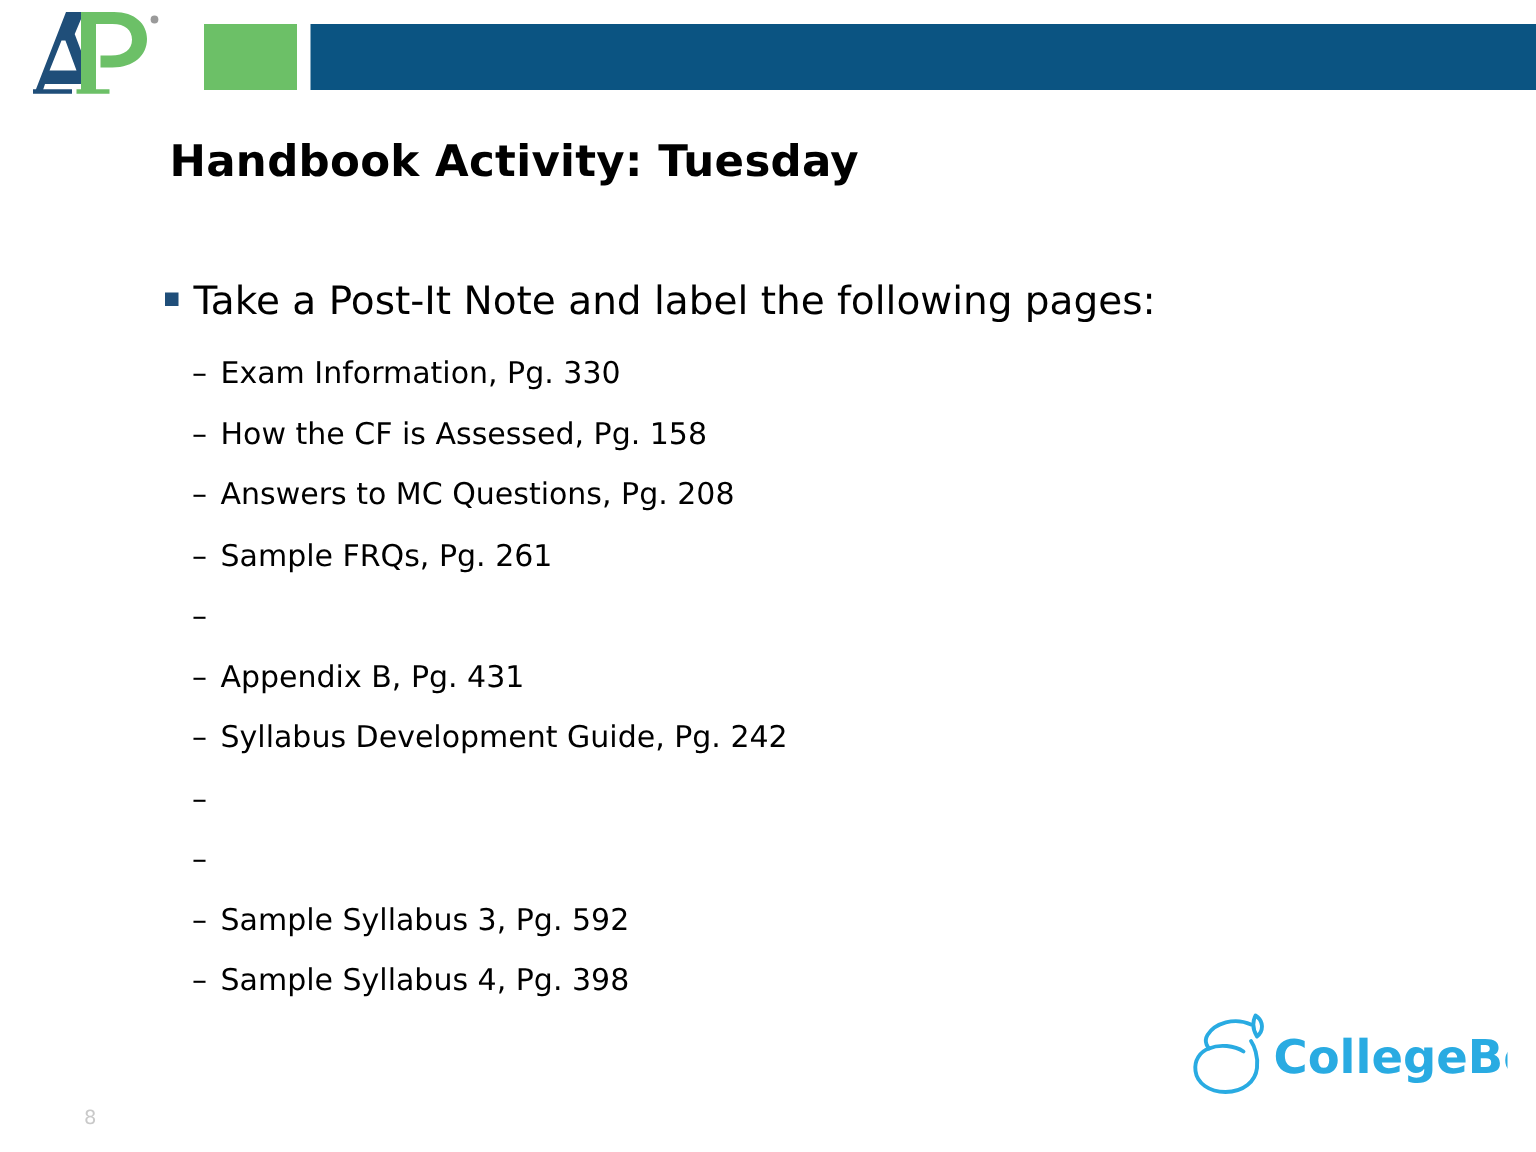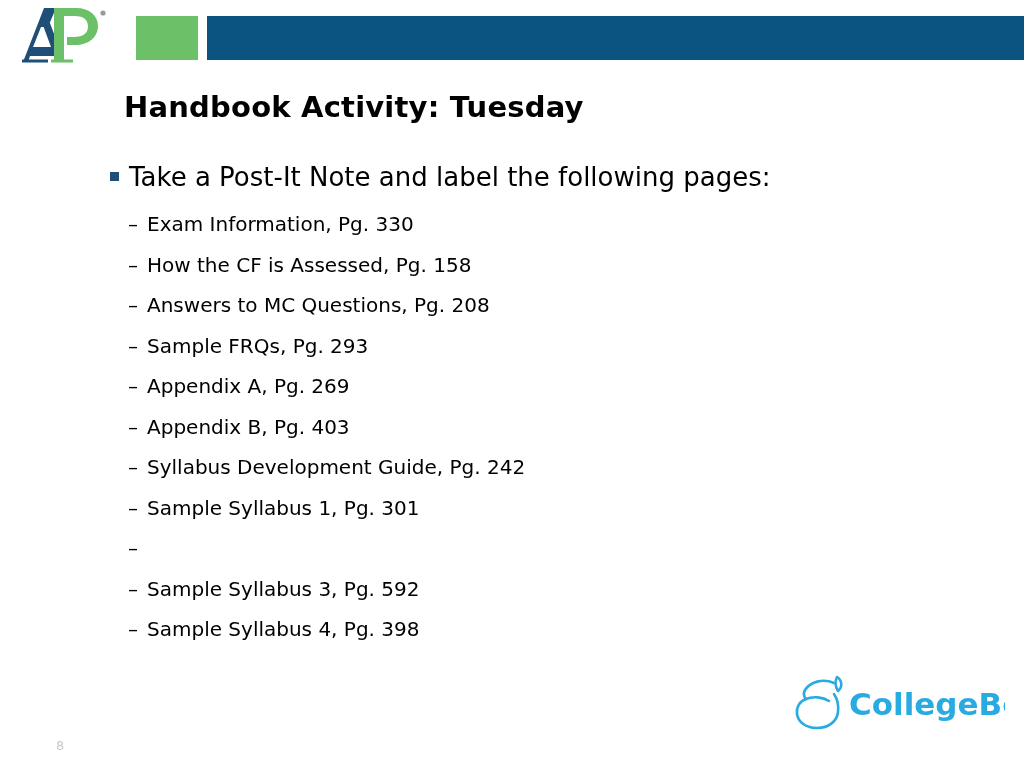--- a/index.html
+++ b/index.html
@@ -45,21 +45,21 @@
     left: 207px;
     top: 16px;
     width: 817px;
     height: 44px;
     background: #0b5482;
   }
 
   
   .slide-title {
     position: absolute;
-    left: 124px;
+    left: 113px;
     top: 90px;
     width: 860px;
     font-size: 29px;
     font-weight: bold;
     color: #000000;
     letter-spacing: 0.2px;
     white-space: nowrap;
   }
 
   
@@ -70,20 +70,21 @@
     width: 880px;
   }
 
   .lvl1 {
     display: flex;
     align-items: baseline;
     font-size: 26px;
     color: #000000;
     line-height: 34px;
     margin-bottom: 10px;
+    margin-top: 24px;
   }
   .lvl1-bullet {
     display: inline-block;
     width: 9px;
     height: 9px;
     background: #1f4e79;
     margin-right: 10px;
     flex: 0 0 auto;
     position: relative;
     top: -5px;
@@ -168,37 +169,35 @@
     <li class="lvl2">
       <span class="lvl2-dash">–</span>
       <span>How the CF is Assessed, Pg. 158</span>
     </li>
     <li class="lvl2">
       <span class="lvl2-dash">–</span>
       <span>Answers to MC Questions, Pg. 208</span>
     </li>
     <li class="lvl2">
       <span class="lvl2-dash">–</span>
-      <span>Sample FRQs, Pg. 293</span>
-    </li>
-    <li class="lvl2">
-      <span class="lvl2-dash">–</span>
-      <span>Appendix A, Pg. 269</span>
-    </li>
-    <li class="lvl2">
-      <span class="lvl2-dash">–</span>
-      <span>Appendix B, Pg. 403</span>
+      <span>Sample FRQs, Pg. 261</span>
+    </li>
+    <li class="lvl2">
+      <span class="lvl2-dash">–</span>
+    </li>
+    <li class="lvl2">
+      <span class="lvl2-dash">–</span>
+      <span>Appendix B, Pg. 431</span>
     </li>
     <li class="lvl2">
       <span class="lvl2-dash">–</span>
       <span>Syllabus Development Guide, Pg. 242</span>
     </li>
     <li class="lvl2">
       <span class="lvl2-dash">–</span>
-      <span>Sample Syllabus 1, Pg. 301</span>
     </li>
     <li class="lvl2">
       <span class="lvl2-dash">–</span>
     </li>
     <li class="lvl2">
       <span class="lvl2-dash">–</span>
       <span>Sample Syllabus 3, Pg. 592</span>
     </li>
     <li class="lvl2">
       <span class="lvl2-dash">–</span>

